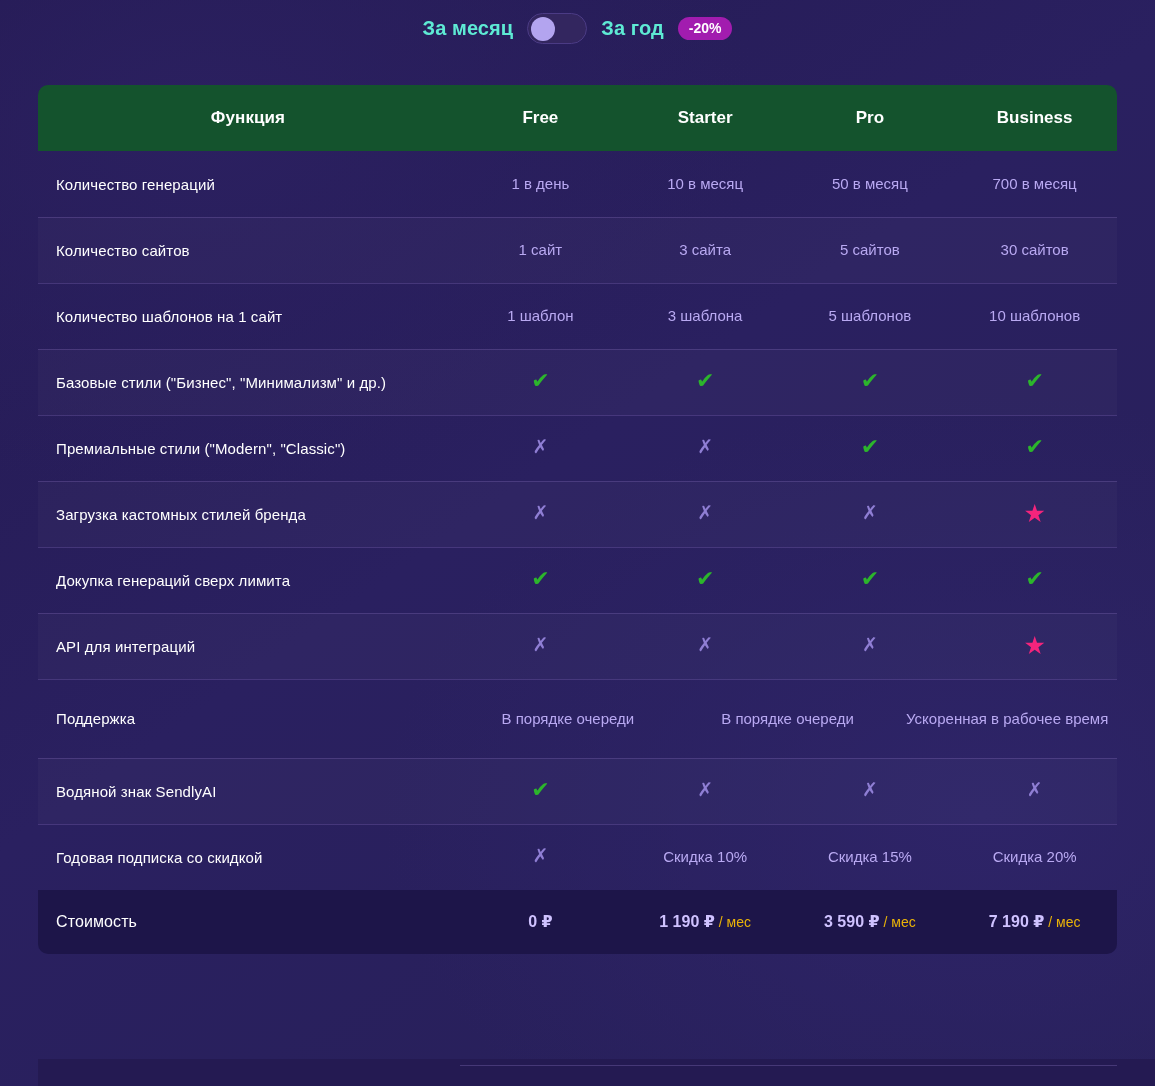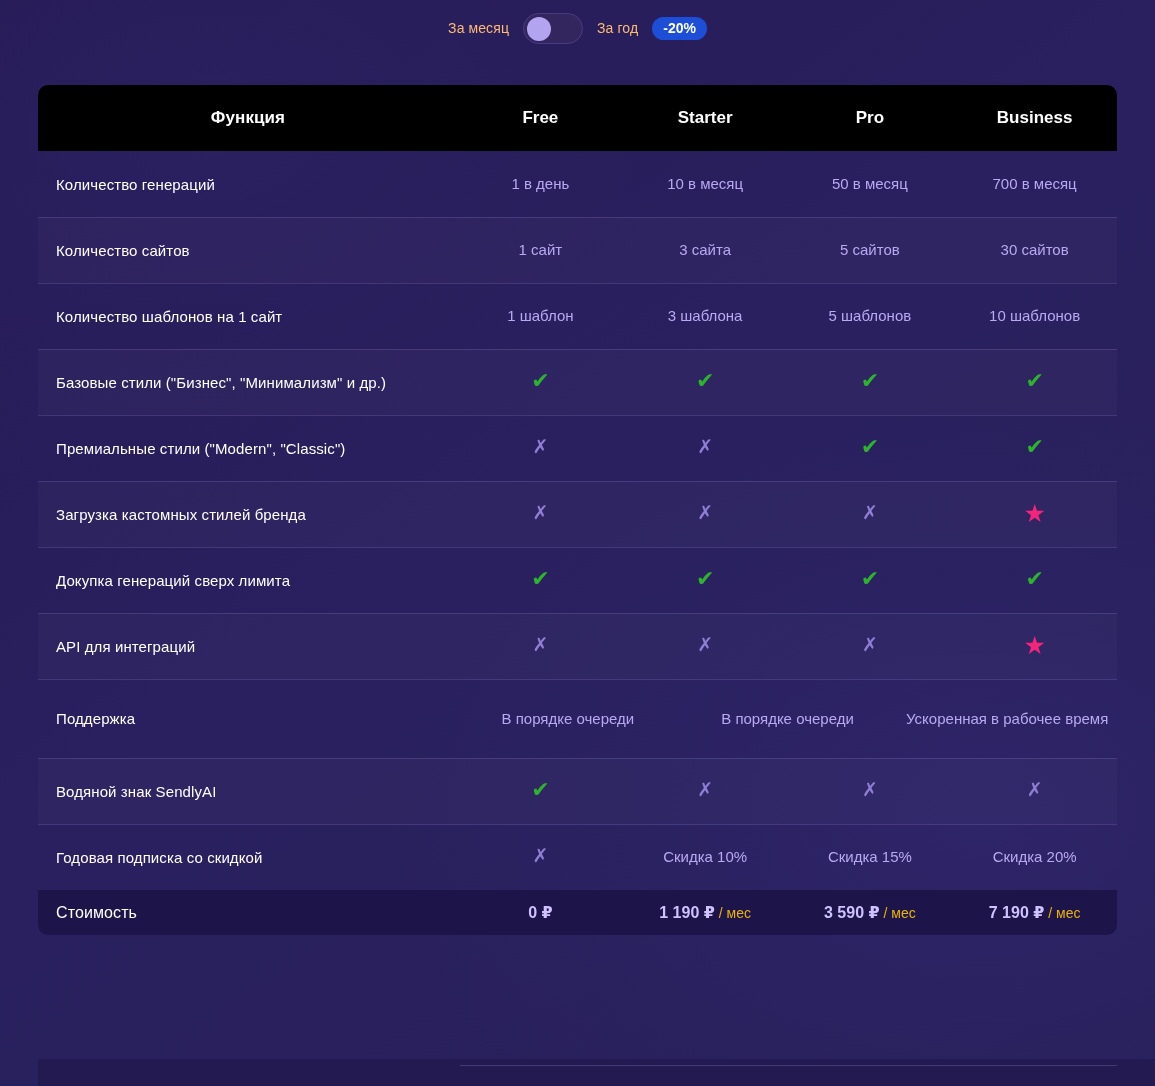--- a/index.html
+++ b/index.html
@@ -24,23 +24,23 @@
 
   
   .billing-bar {
     height: 56px;
     display: flex;
     align-items: center;
     justify-content: center;
     gap: 14px;
   }
   .billing-label {
-    font-size: 14px;
-    font-weight: normal;
-    color: #fdba74;
+    font-size: 20px;
+    font-weight: bold;
+    color: #5eead4;
     letter-spacing: .1px;
     white-space: nowrap;
   }
   .toggle {
     width: 60px;
     height: 31px;
     border-radius: 16px;
     background: #33265f;
     border: 1px solid #4b3b85;
     position: relative;
@@ -50,21 +50,21 @@
   .toggle-knob {
     position: absolute;
     top: 3px;
     left: 3px;
     width: 24px;
     height: 24px;
     border-radius: 50%;
     background: #b3a4ef;
   }
   .badge-discount {
-    background: #1d4ed8;
+    background: #a21caf;
     color: #ffffff;
     font-size: 14px;
     font-weight: bold;
     border-radius: 12px;
     padding: 4px 11px 5px;
     line-height: 1;
     white-space: nowrap;
   }
 
   
@@ -102,38 +102,38 @@
     flex: 1 1 0;
     text-align: center;
     font-size: 15px;
     color: #b9a9f2;
     line-height: 1.45;
   }
 
   
   .row-header {
     height: 66px;
-    background: #000000;
+    background: #14532d;
   }
   .row-header .cell-feature,
   .row-header .cell-plan {
     font-size: 17px;
     font-weight: bold;
     color: #ffffff;
   }
   .row-header .cell-feature { text-align: center; padding-left: 0; }
 
   
   .row-data { height: 66px; }
   .row-data.tall { height: 79px; }
   .row-data.alt { background: rgba(255,255,255,0.022); }
 
   
   .row-price {
-    height: 45px;
+    height: 64px;
     background: #1d1549;
   }
   .row-price .cell-feature { font-size: 16px; }
   .row-price .cell-plan {
     color: #cfc2ff;
     font-size: 16px;
     font-weight: bold;
   }
   .price-per { font-weight: normal; font-size: 14px; color: #eab308; }
 

